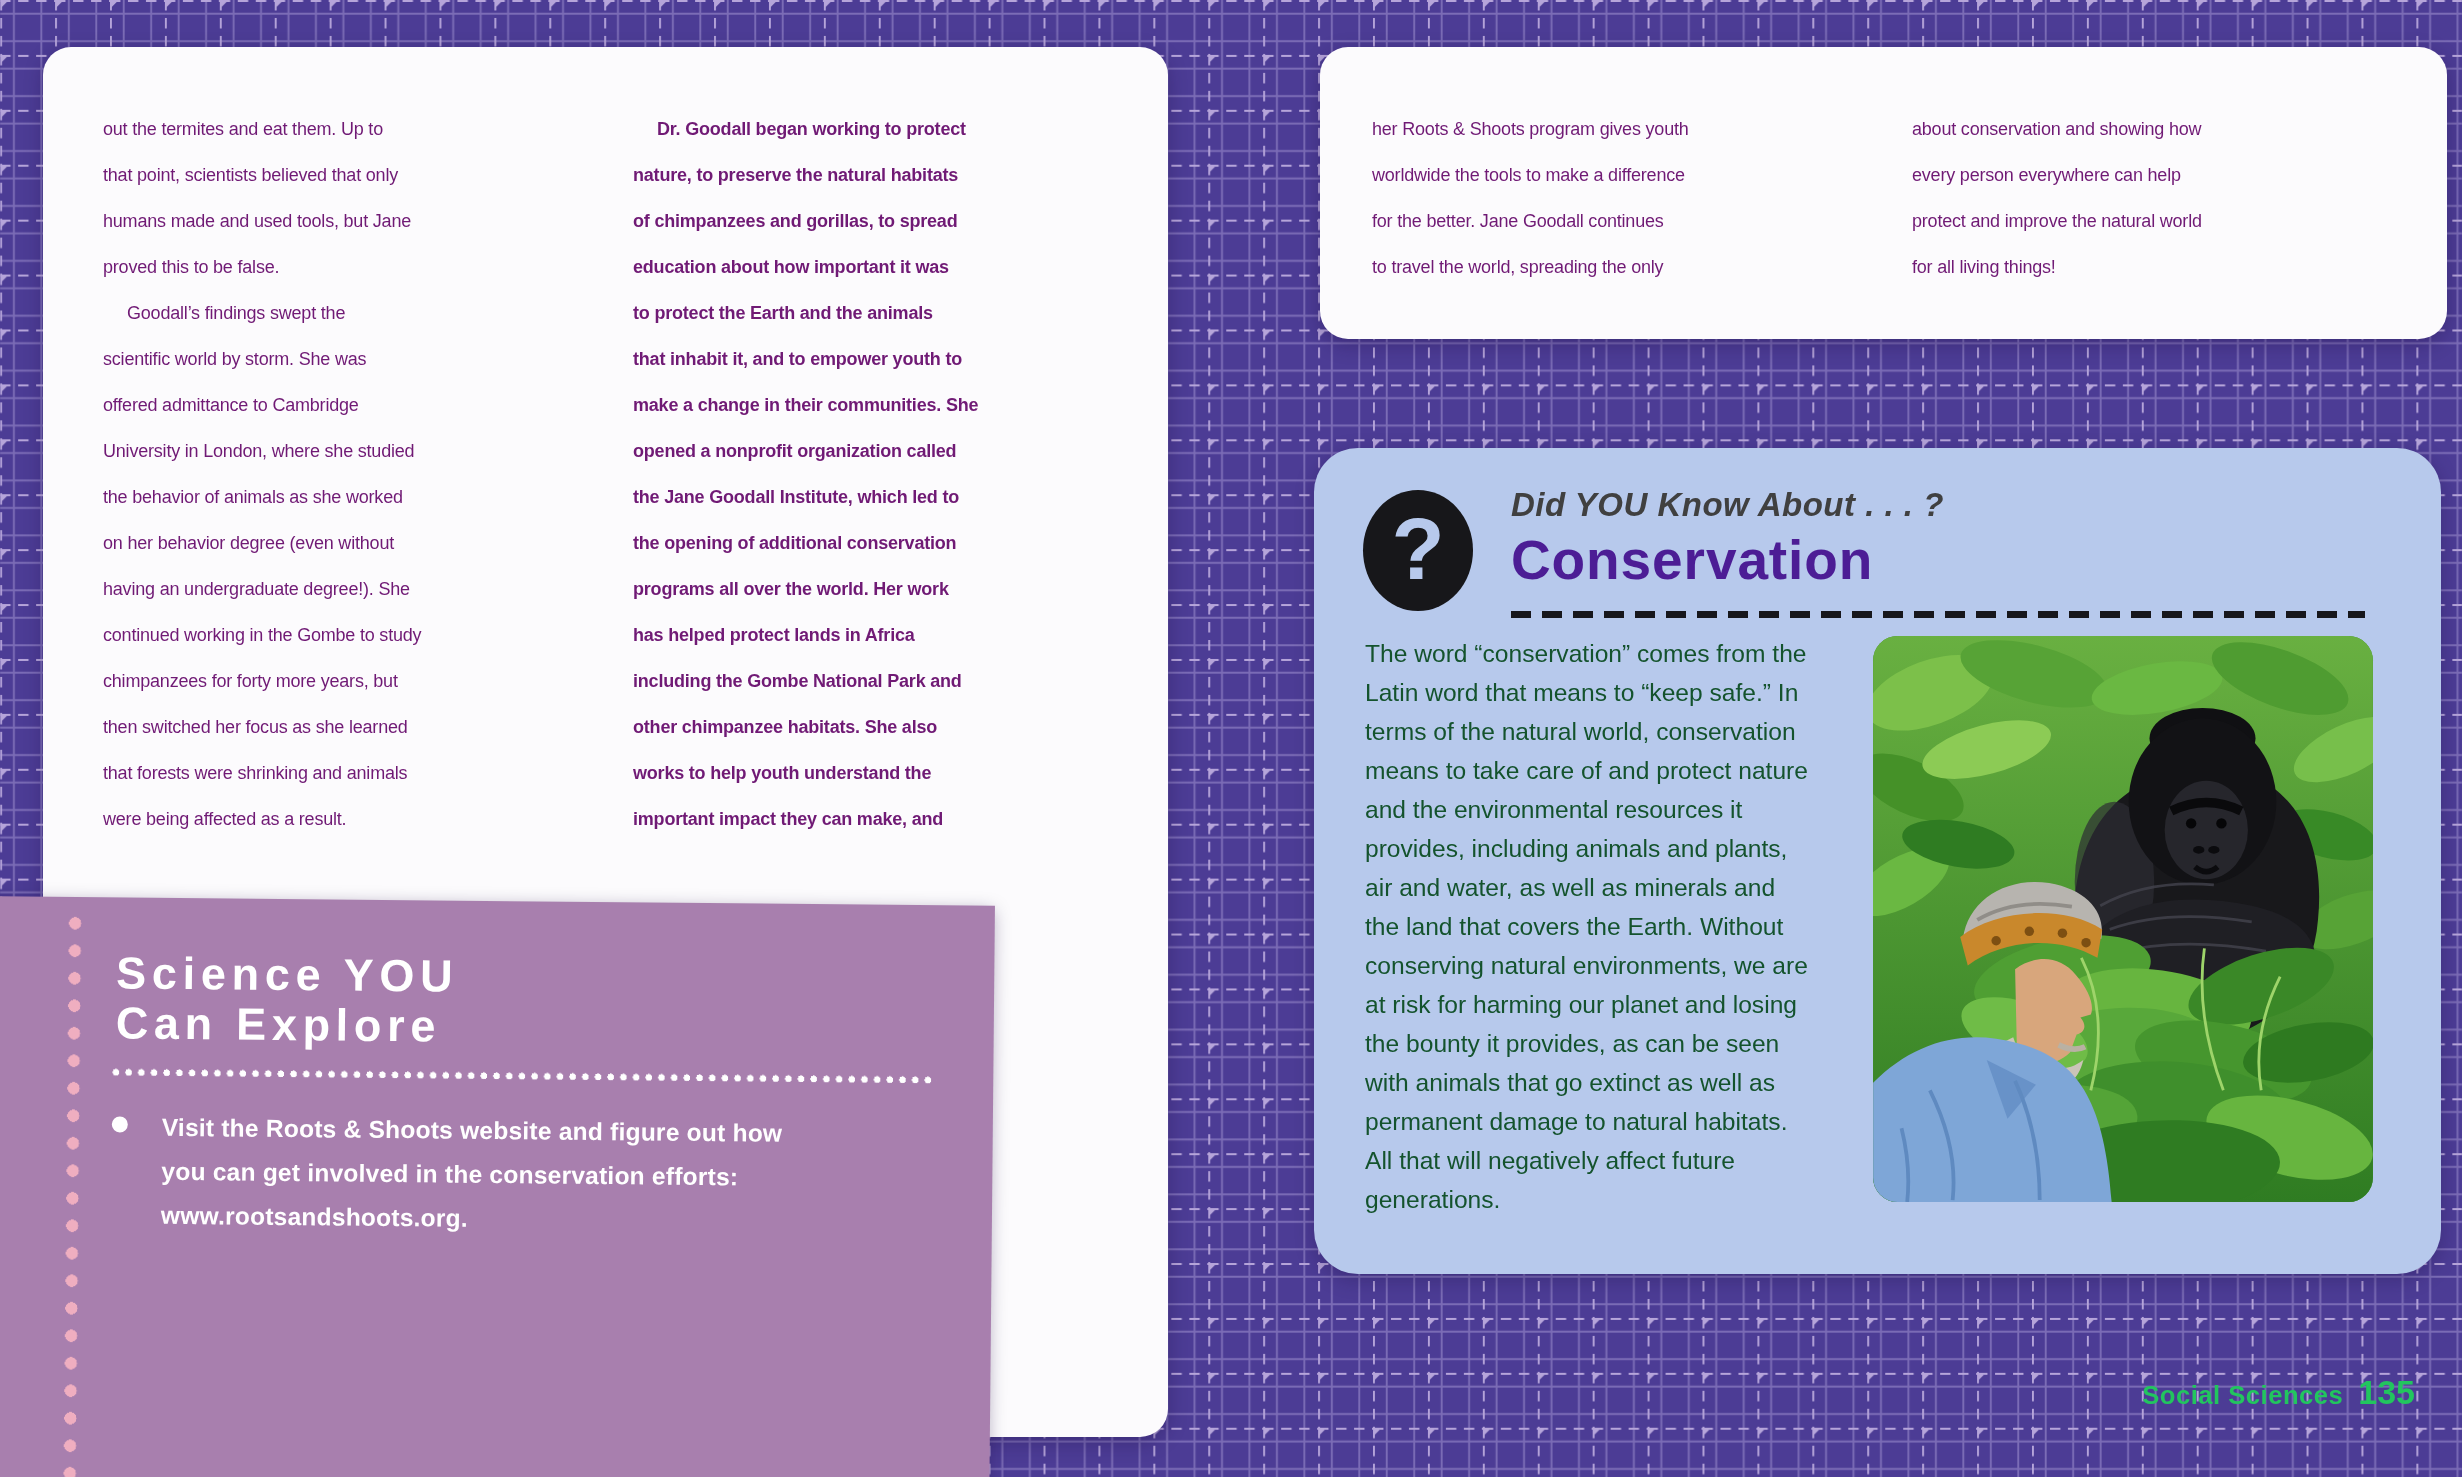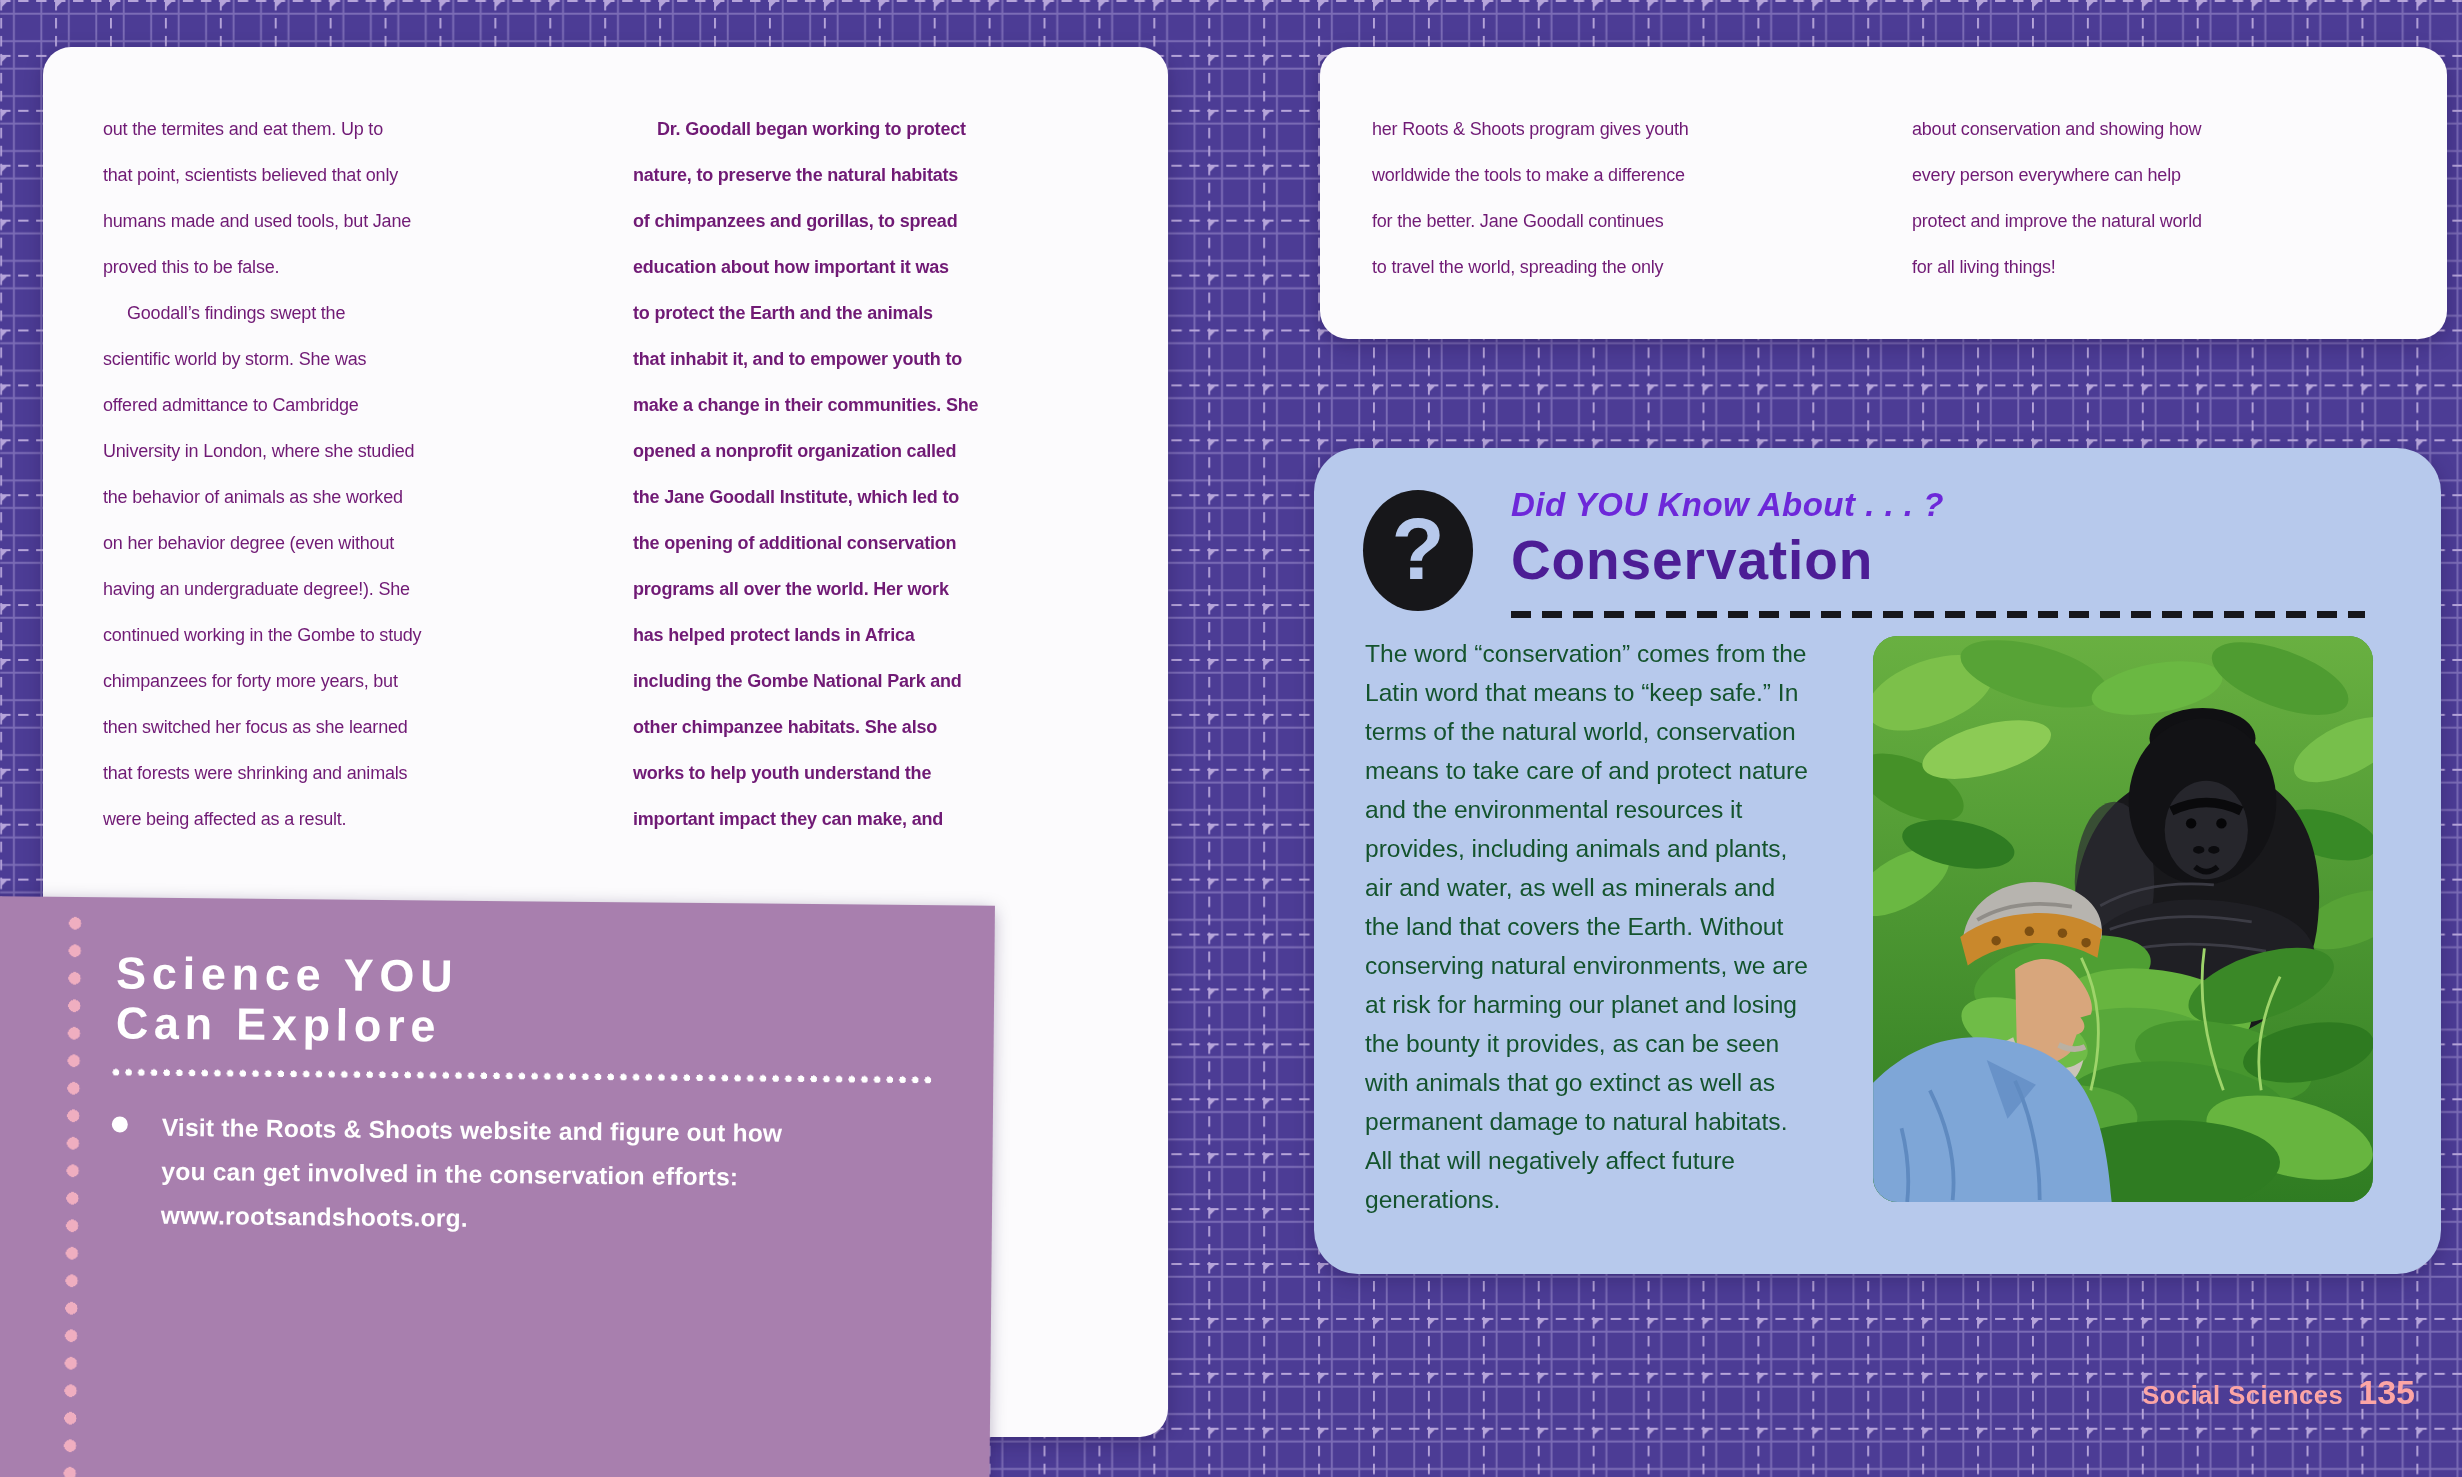--- a/index.html
+++ b/index.html
@@ -57,21 +57,21 @@
     background:#b7c9ec;border-radius:44px;z-index:1;
     box-shadow:0 5.7px 19px rgba(25,10,60,.28);
   }
   #q-icon{
     position:absolute;left:49px;top:42px;width:110px;height:121px;
     background:#17171a;border-radius:50%;
     display:flex;align-items:center;justify-content:center;
   }
   #q-icon .qm{color:#b7c9ec;font-size:87px;font-weight:800;transform:translateY(-1.9px);}
   #know-kicker{
-    position:absolute;left:197px;top:38px;color:#6d28d9;
+    position:absolute;left:197px;top:38px;color:#404040;
     font-size:33px;font-weight:800;font-style:italic;letter-spacing:0.5px;
   }
   #know-title{
     position:absolute;left:197px;top:80px;color:#4c1d95;
     font-size:55px;font-weight:800;letter-spacing:0.9px;
   }
   #know-rule{
     position:absolute;left:197px;top:163px;width:854px;height:6.6px;
     background-image:repeating-linear-gradient(90deg,#17171c 0 20px,rgba(0,0,0,0) 20px 31px);
   }
@@ -80,21 +80,21 @@
     color:#14532d;letter-spacing:0px;
   }
   #photo-frame{
     position:absolute;left:559px;top:188px;width:500px;height:566px;
     border-radius:24.6px;overflow:hidden;background:#3f8f2c;
   }
   #photo-frame svg{display:block;}
 
   #page-footer{
     position:absolute;right:47px;top:1373px;z-index:2;
-    display:flex;align-items:baseline;gap:15px;color:#fca5a5;
+    display:flex;align-items:baseline;gap:15px;color:#22c55e;
   }
   #footer-section{font-size:25.6px;font-weight:700;letter-spacing:0.5px;}
   #footer-page{font-size:34px;font-weight:800;}
 </style>
 </head>
 <body>
 
 <svg class="grid-bg" width="2462" height="1477" xmlns="http://www.w3.org/2000/svg" viewBox="0 0 2600 1560">
   <defs>
     <pattern id="gp" width="58" height="58" patternUnits="userSpaceOnUse">

